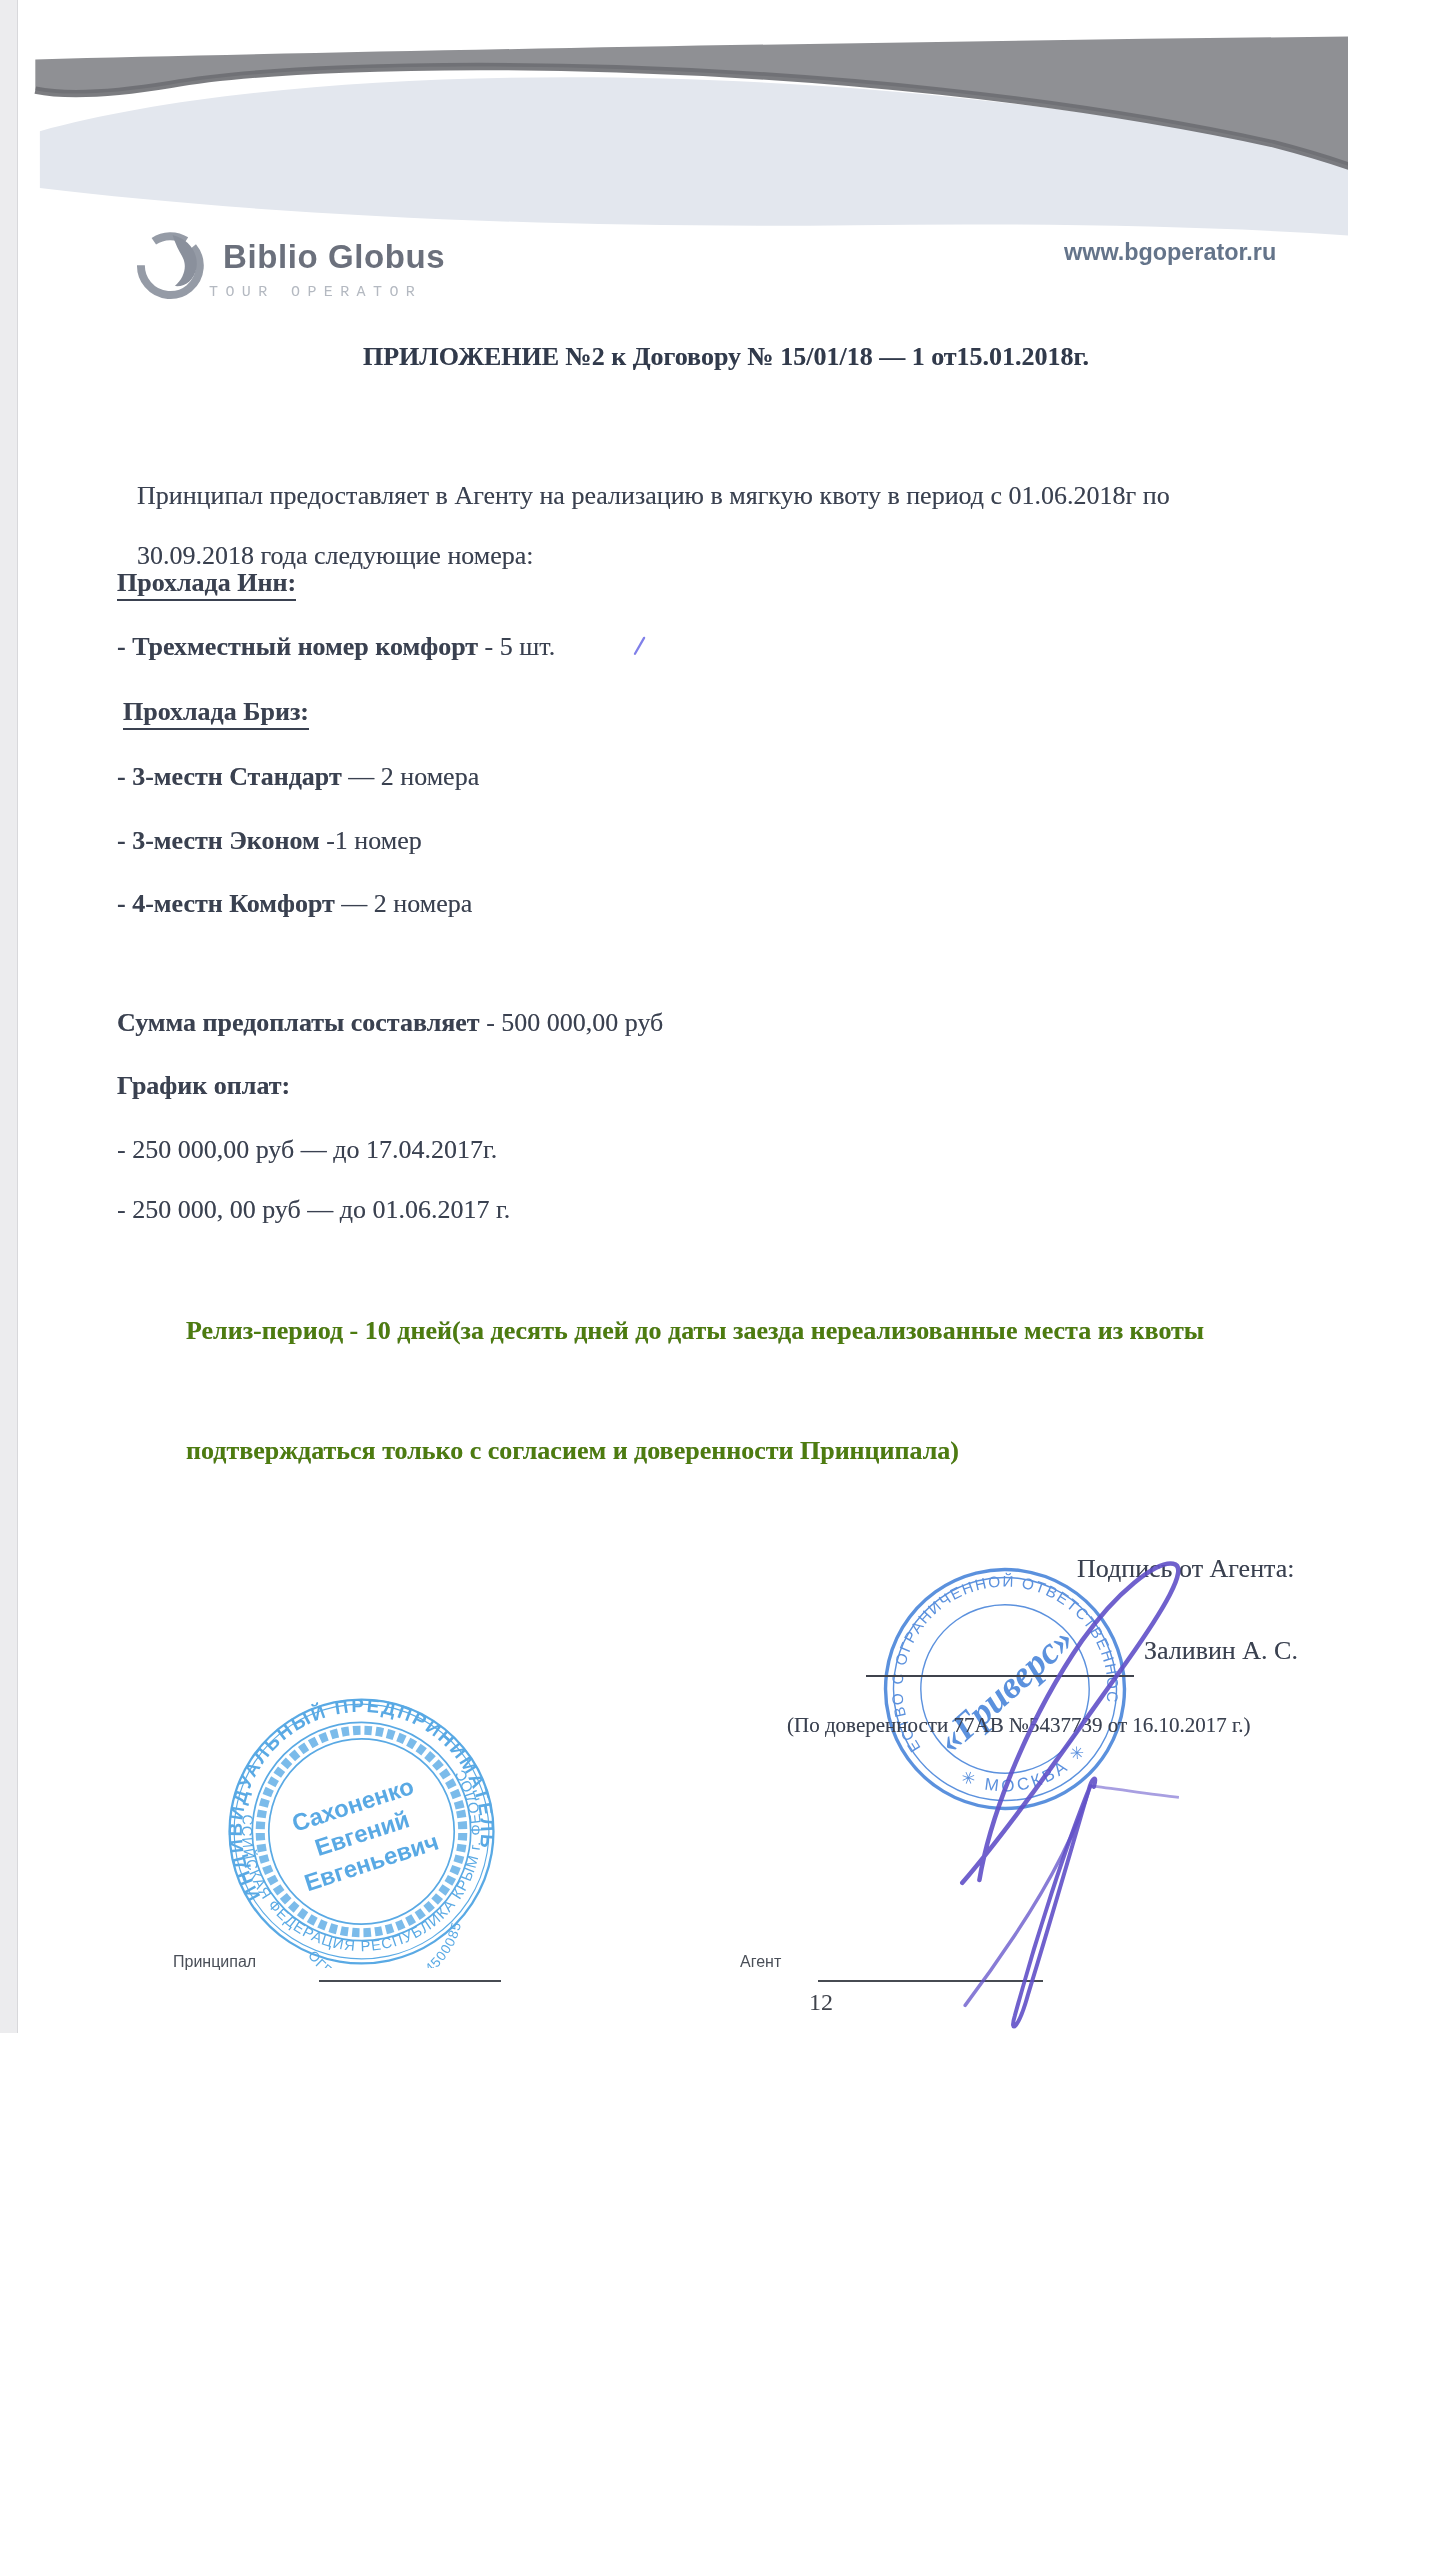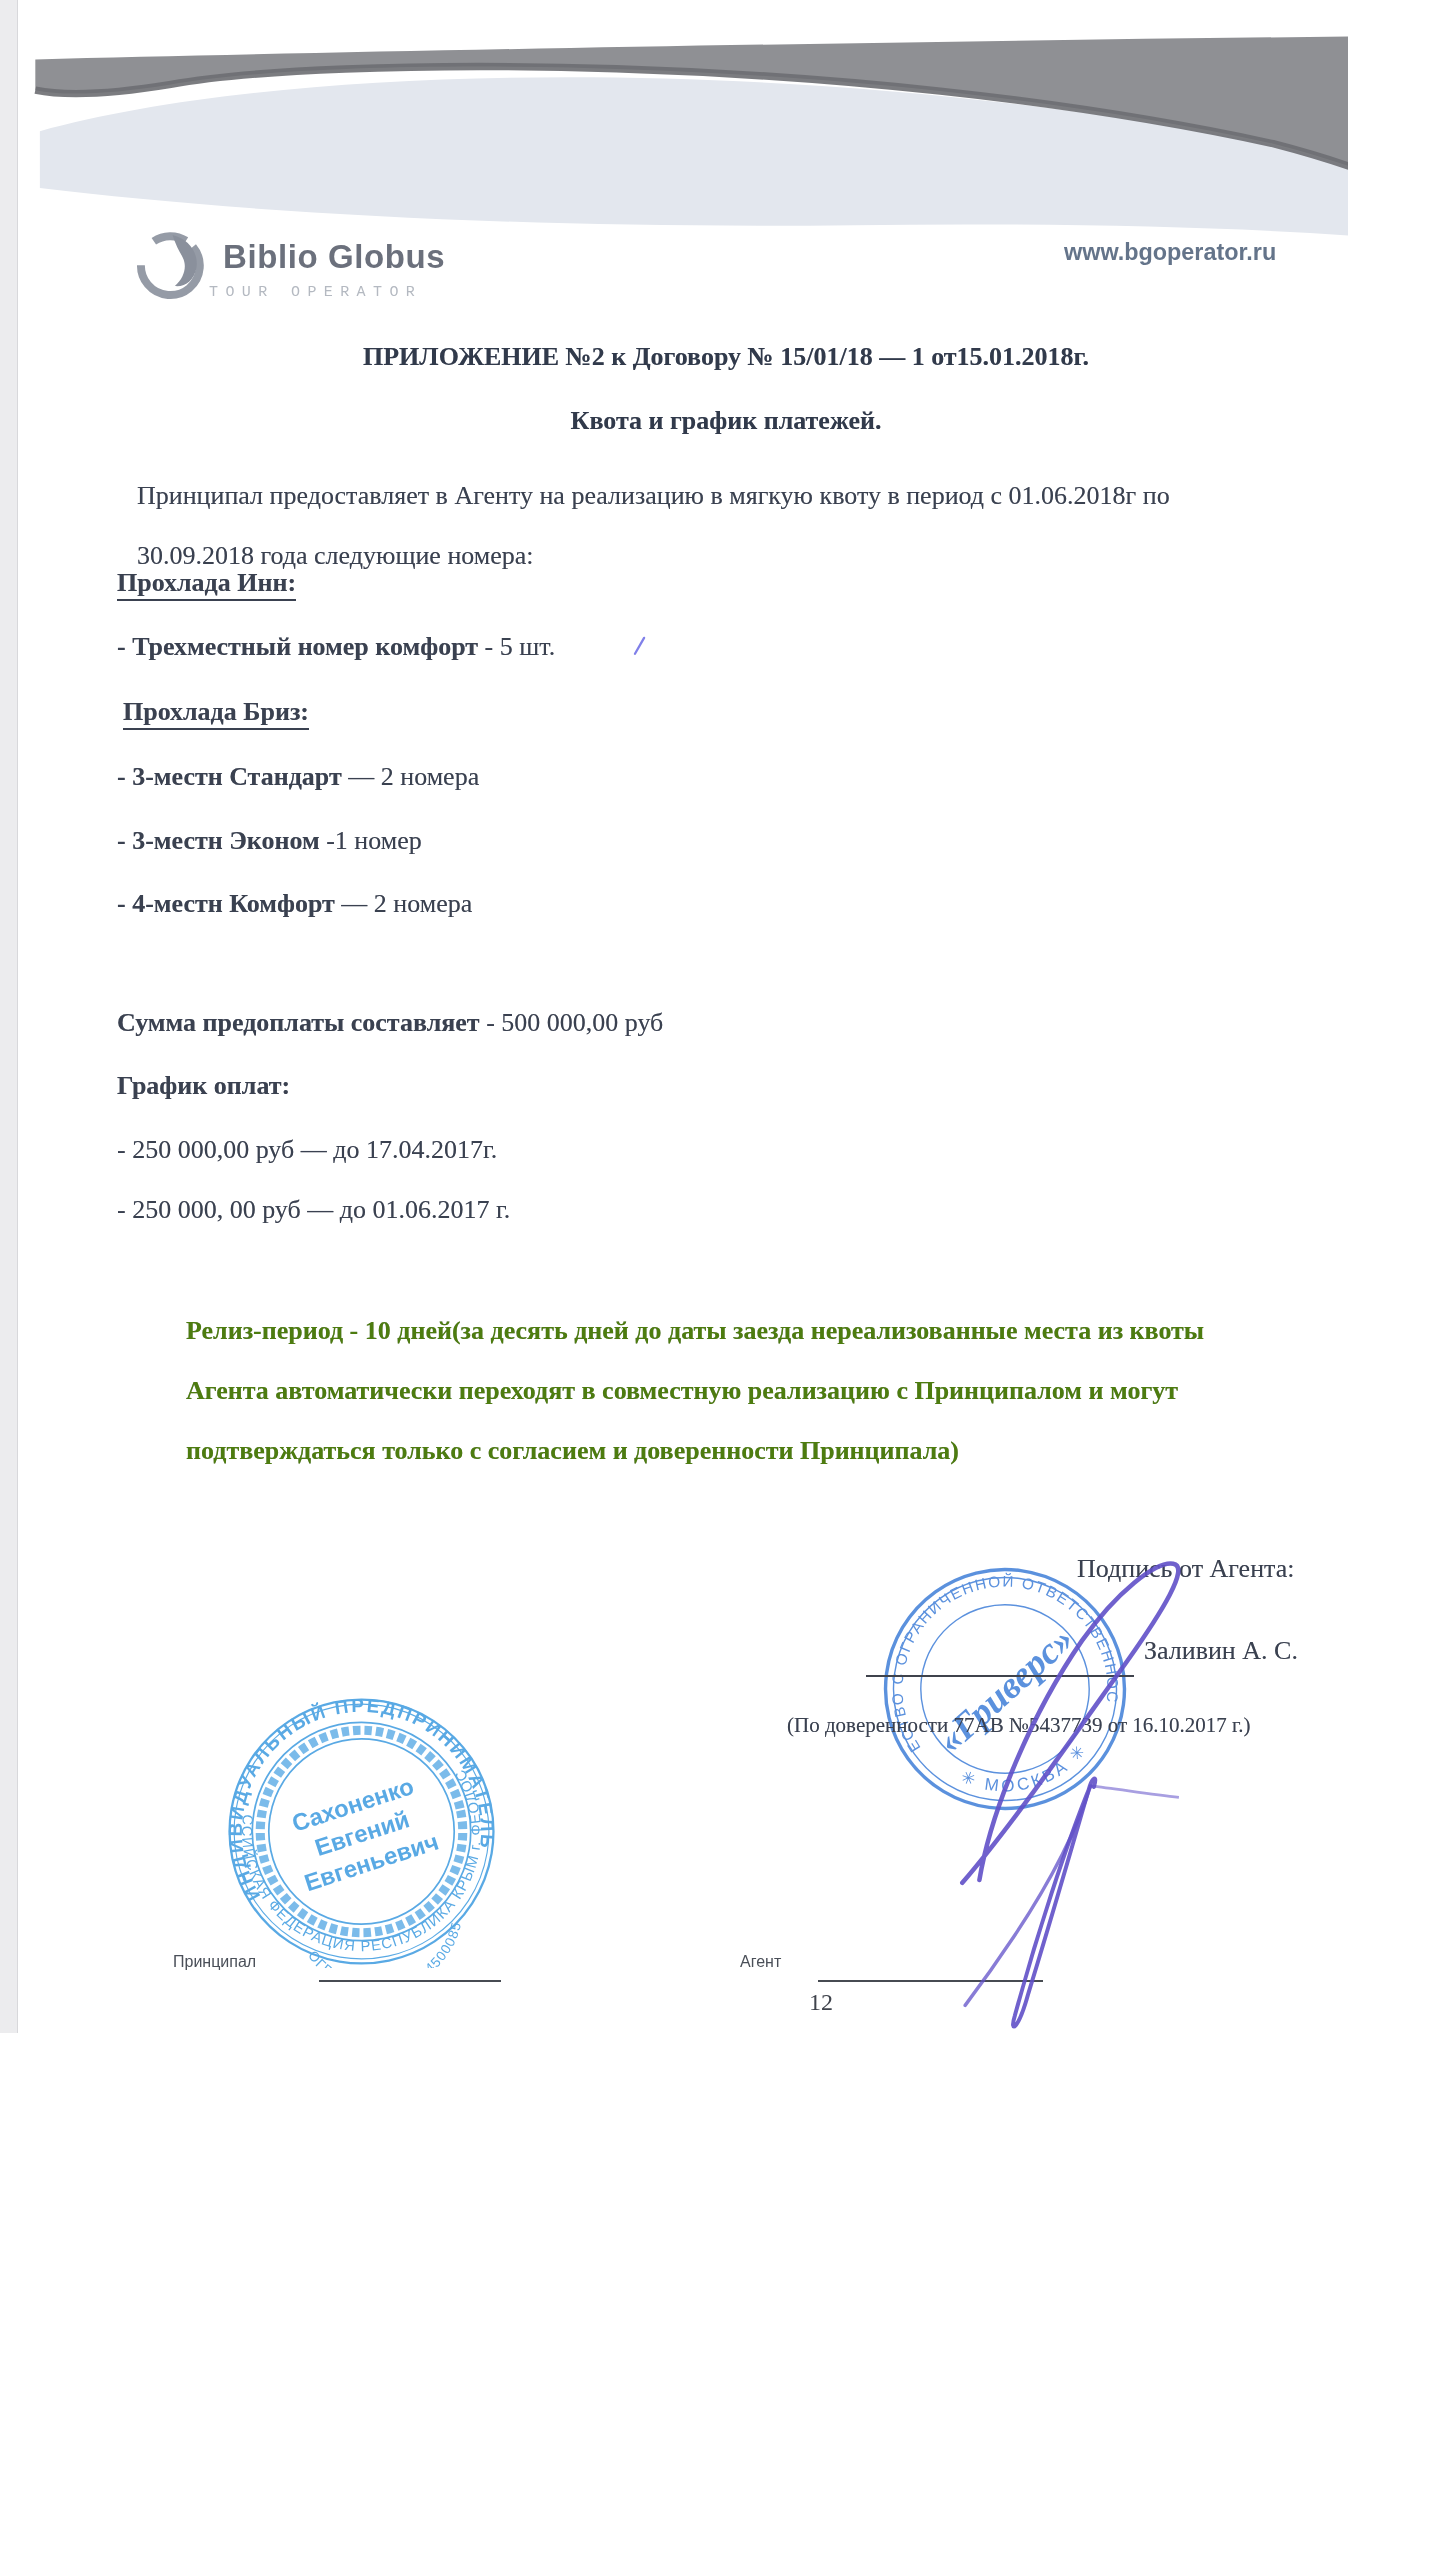--- a/index.html
+++ b/index.html
@@ -66,21 +66,20 @@
 
   <svg class="abs logo-block" width="77" height="77" viewBox="0 0 136 136">
     <circle cx="66" cy="70" r="52" fill="none" stroke="#959ba6" stroke-width="14" stroke-dasharray="200 50 60 20" transform="rotate(-40 66 70)"></circle>
     <path d="M 70,16 C 100,24 116,48 112,74 C 108,96 92,108 74,106 C 90,92 96,72 88,56 C 82,44 76,36 70,16 Z" fill="#8a909c"></path>
   </svg>
   <div class="abs logo-title">Biblio Globus</div>
   <div class="abs logo-subtitle">TOUR OPERATOR</div>
   <div class="abs website">www.bgoperator.ru</div>
 
   <div class="abs doc-text title">ПРИЛОЖЕНИЕ №2 к Договору № 15/01/18 — 1 от15.01.2018г.</div>
-  <div class="abs doc-text subtitle">Квота и график платежей.</div>
 
   <div class="abs doc-text intro">
     <span>Принципал предоставляет в Агенту на реализацию в мягкую квоту в период  с 01.06.2018г по</span><br>
     <span>30.09.2018 года следующие  номера:</span>
   </div>
 
   <div class="abs doc-text sec-heading" style="top:568px;">
     <span class="u">Прохлада  Инн:</span>
   </div>
   <div class="abs doc-text line" style="top:632px;">
@@ -102,21 +101,21 @@
 
   <div class="abs doc-text line" style="top:1008px;">
     <span class="b">Сумма предоплаты составляет</span><span>  - 500 000,00 руб</span>
   </div>
   <div class="abs doc-text line b" style="top:1071px;">График оплат:</div>
   <div class="abs doc-text line" style="top:1135px;">- 250 000,00 руб — до 17.04.2017г.</div>
   <div class="abs doc-text line" style="top:1195px;">- 250 000, 00 руб — до 01.06.2017 г.</div>
 
   <div class="abs doc-text release">
     <span>Релиз-период  - 10 дней(за десять дней до даты заезда нереализованные места из квоты</span><br>
-    <span>Агента автоматически переходят в совместную реализацию с Принципалом и могут</span><br>
+    <br>
     <span>подтверждаться только с согласием и доверенности Принципала)</span>
   </div>
 
   <div class="abs doc-text agent-caption">Подпись от Агента:</div>
   <div class="abs doc-text agent-name">Заливин А. С.</div>
   <div class="abs sig-rule"></div>
   <div class="abs doc-text authority">(По доверенности 77АВ №5437739 от 16.10.2017 г.)</div>
 
   <svg class="abs stamp" style="left:877px;top:1561px;" width="256" height="256" viewBox="0 0 450 450">
     <g transform="rotate(-14 225 225)" fill="#3f7ed8">

